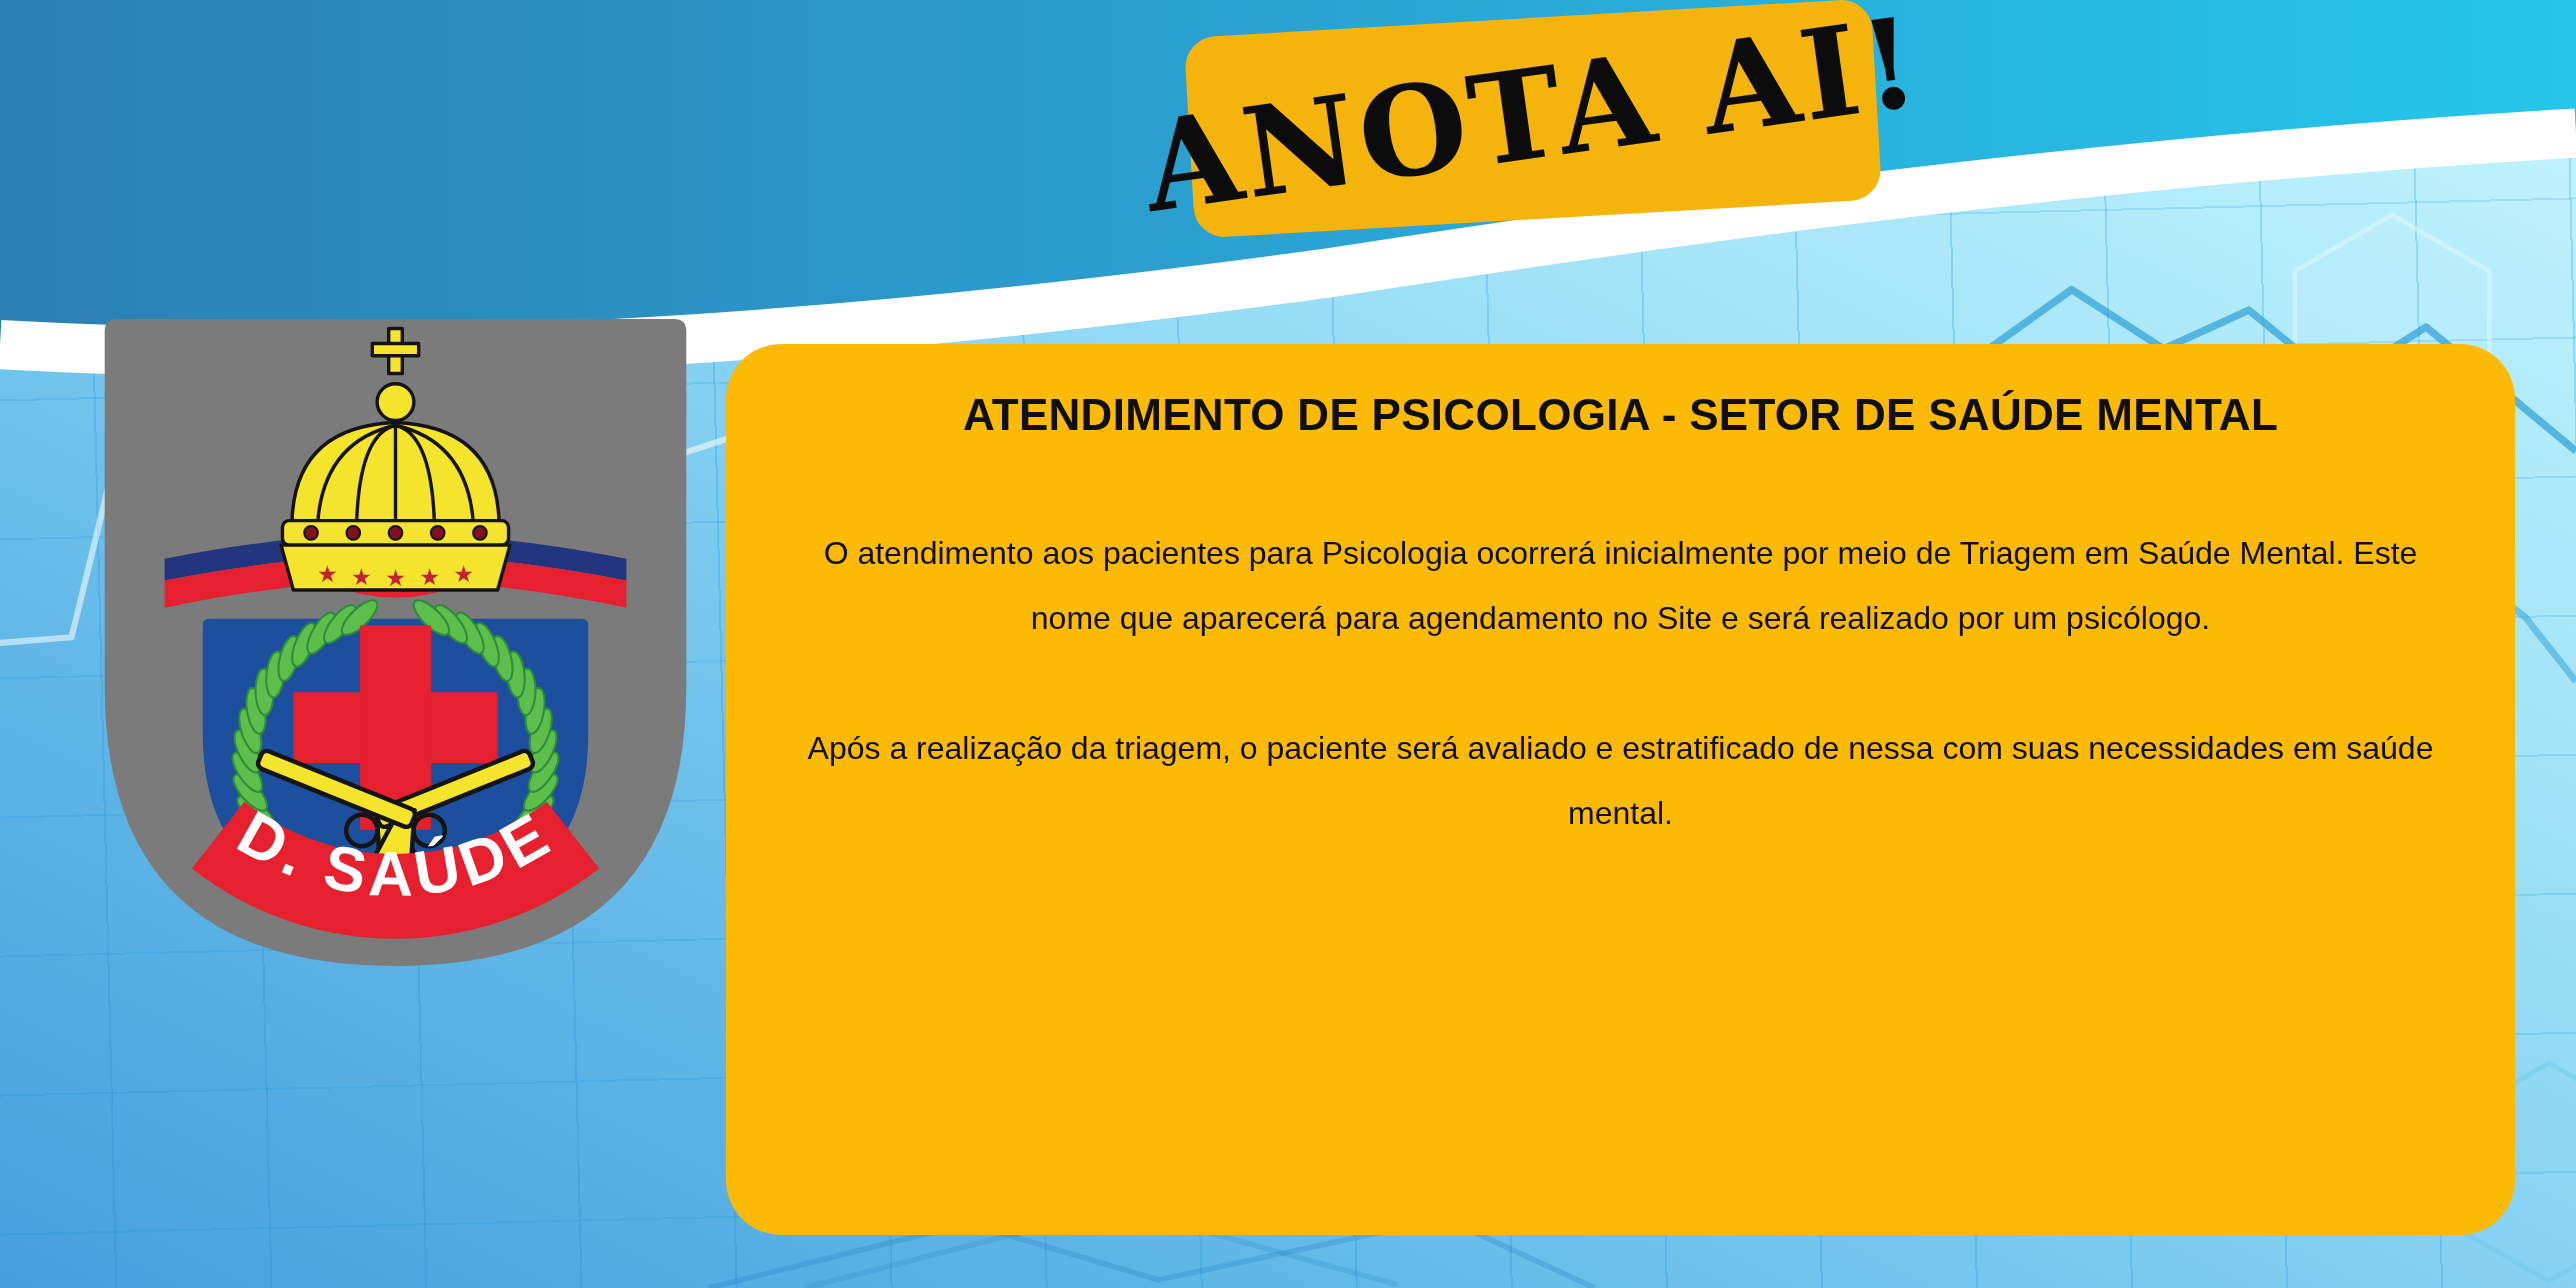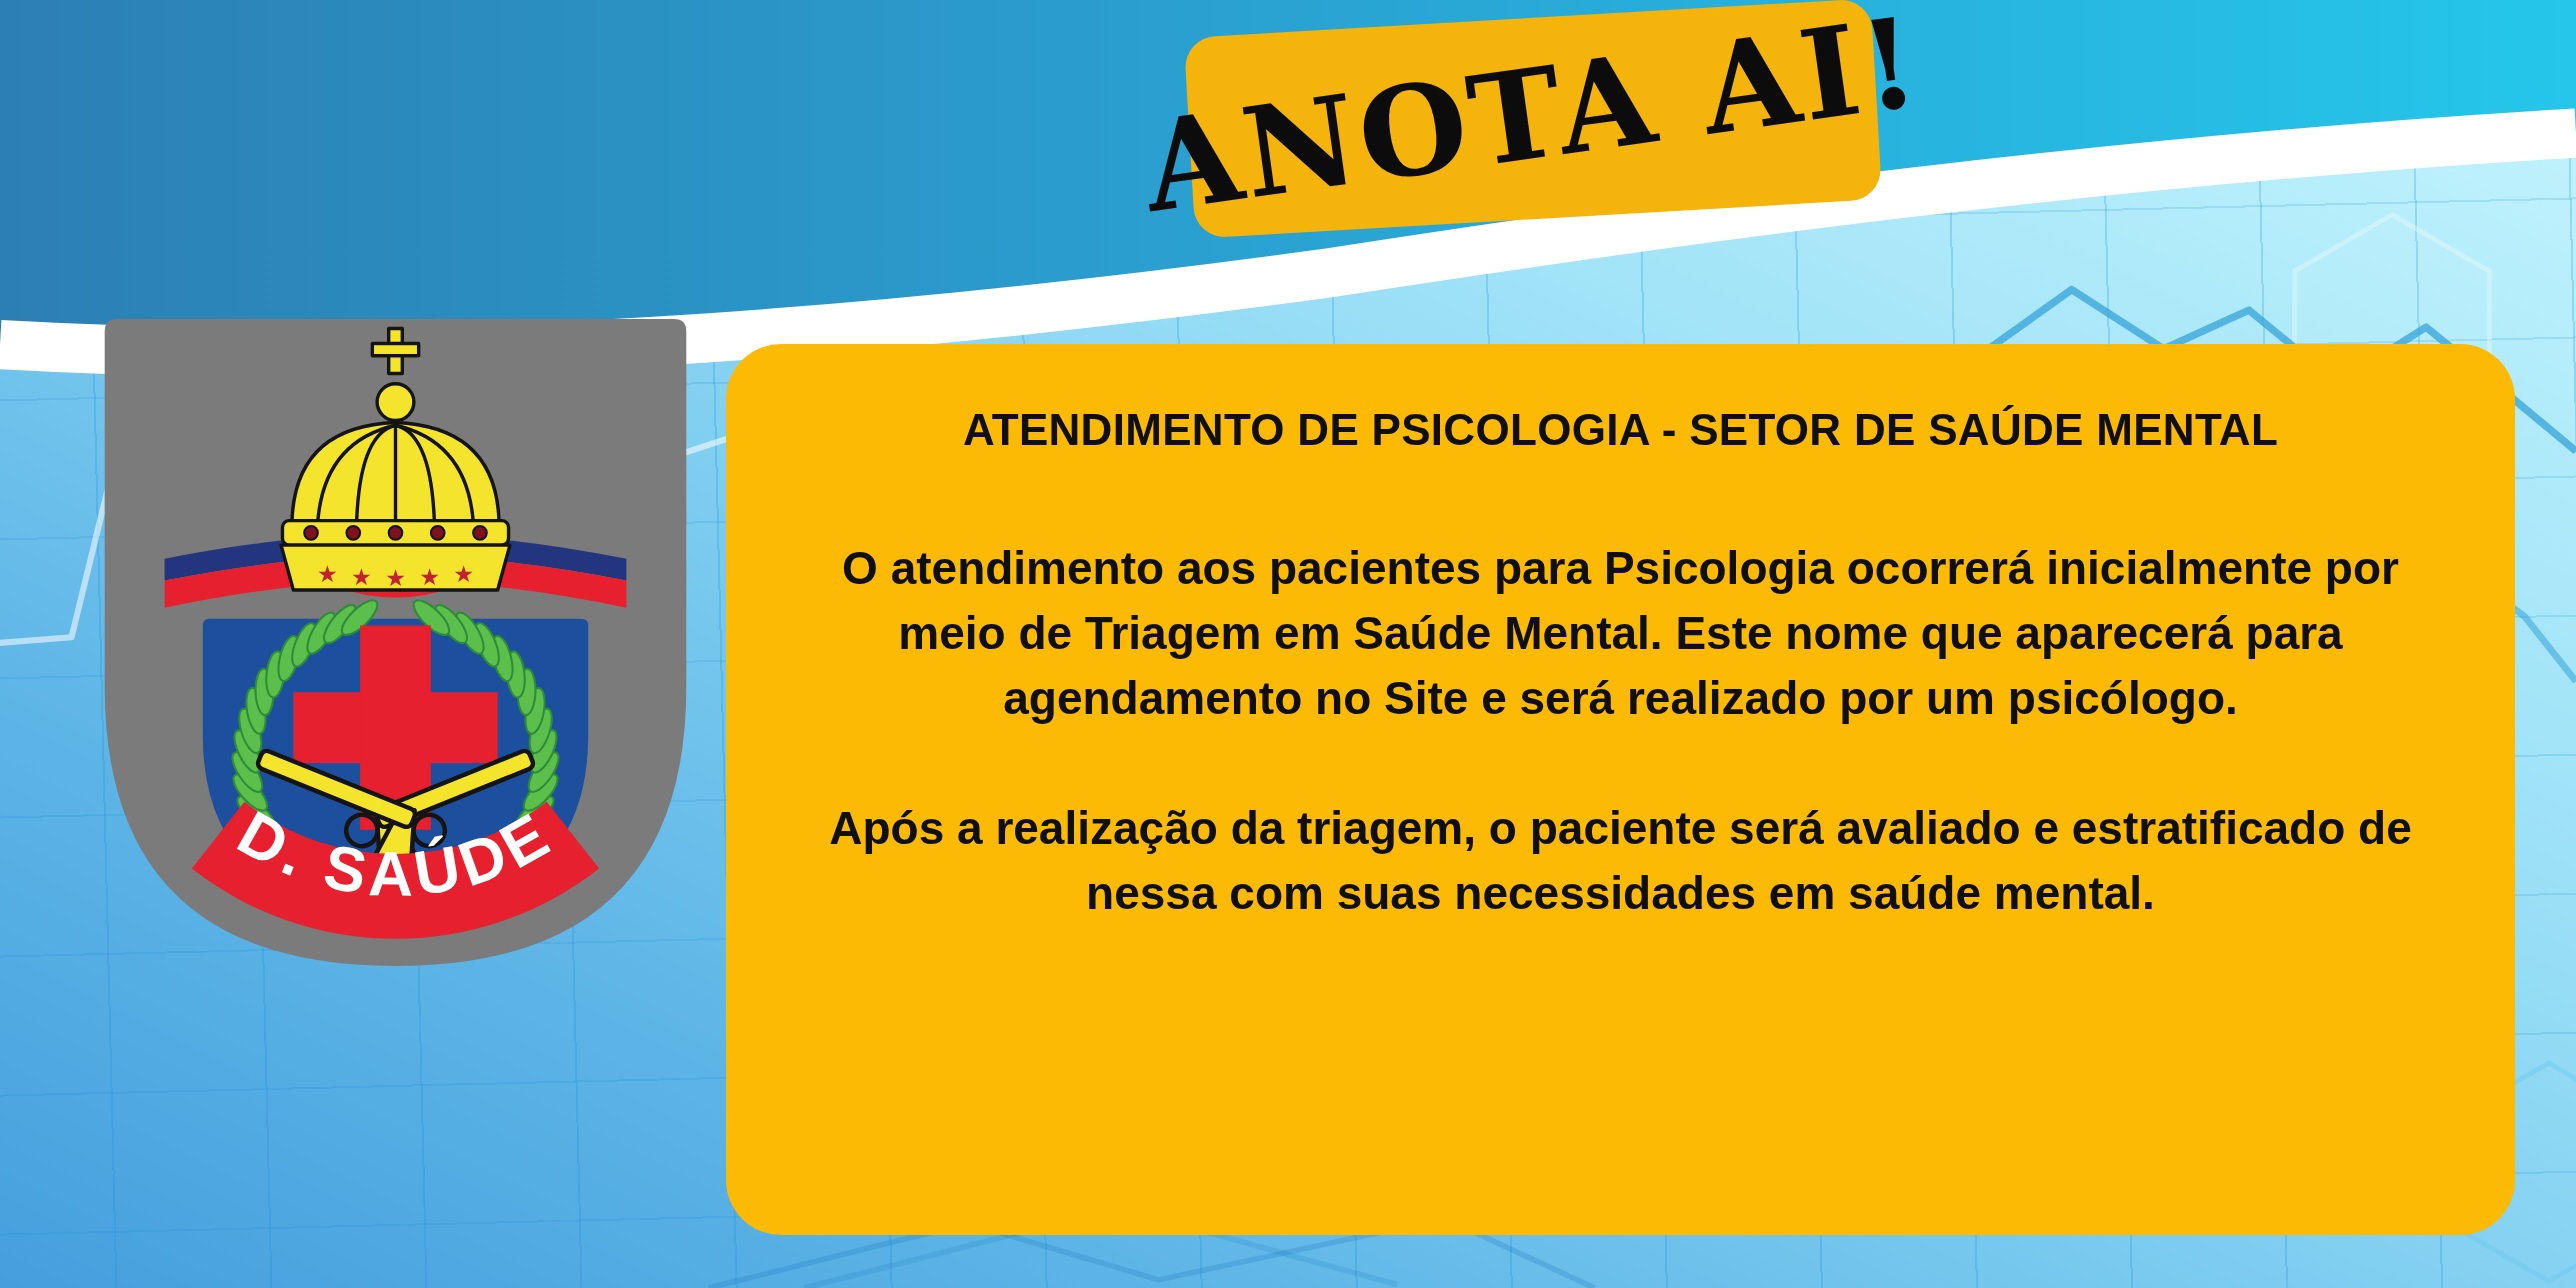--- a/index.html
+++ b/index.html
@@ -32,29 +32,29 @@
     display:block; transform:rotate(-4.6deg) translateY(-4.1px);
     font-family:"DejaVu Serif", serif; font-weight:bold;
     font-size:124px; letter-spacing:3.4px; color:#0c0c0c; white-space:nowrap;
   }
   
   .crest{position:absolute; left:99px; top:319px; width:593px; height:647px;}
   
   .notice{
     position:absolute; left:726px; top:344px; width:1789px; height:891px;
     background:#fcba05; border-radius:55px;
-    box-sizing:border-box; padding:53px 61px 0 61px;
+    box-sizing:border-box; padding:38px 61px 0 61px;
     text-align:center; color:#0f0f0f;
   }
   .notice h1{
     margin:0 0 74px 0; font-size:44px; line-height:65px; font-weight:bold;
     letter-spacing:0.3px;
   }
   .notice p{
-    margin:0 0 65px 0; font-size:46px; line-height:65px; font-weight:bold;
+    margin:0 0 65px 0; font-size:32px; line-height:65px; font-weight:normal;
   }
 </style>
 </head>
 <body>
 
 <div class="stage">
 
   <div class="bg-base"></div>
   <div class="bg-grid"></div>
 

